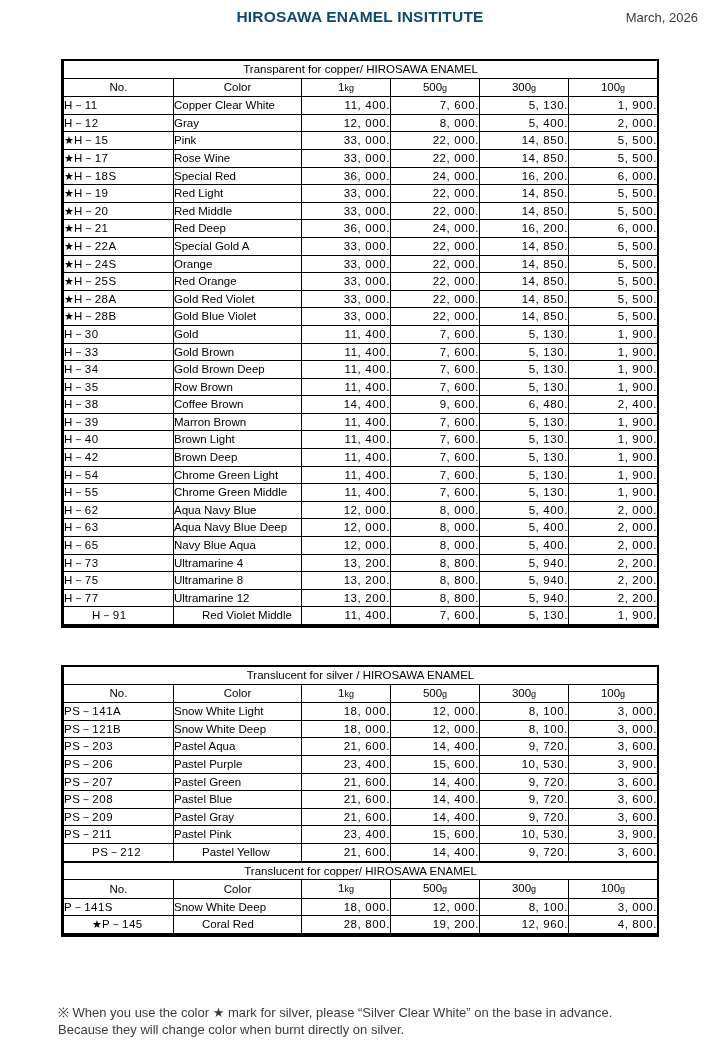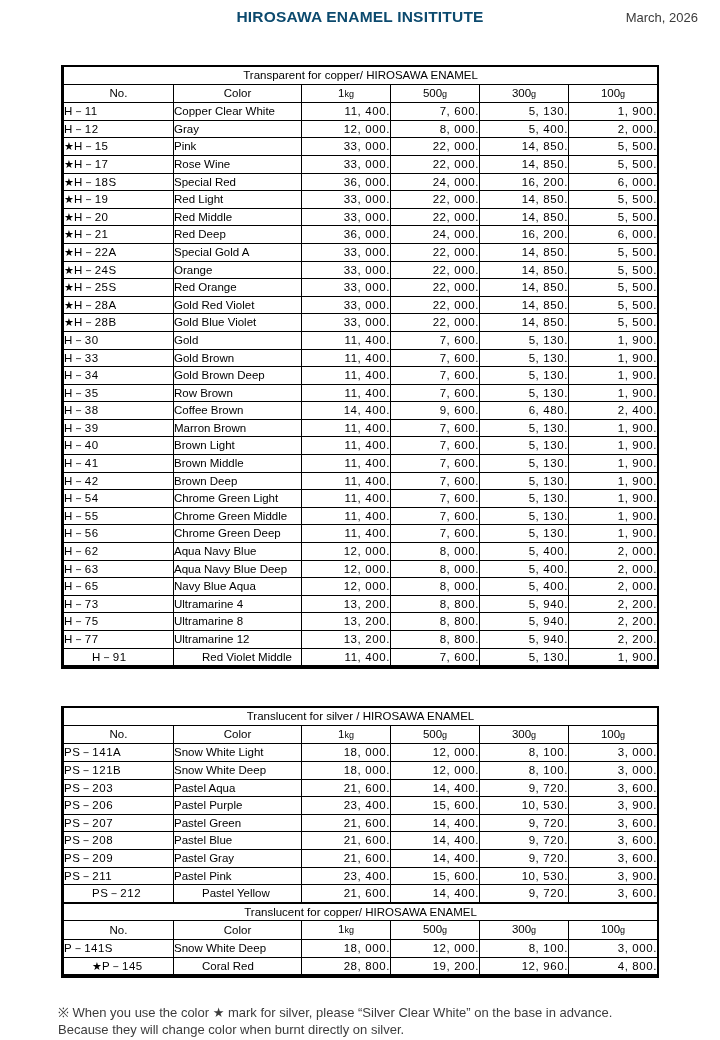--- a/index.html
+++ b/index.html
@@ -42,21 +42,21 @@
   }
 
   
   .table-block {
     margin: 0 auto;
     width: 594px;
     border: 2px solid #000;
     border-collapse: collapse;
     background: #fff;
   }
-  .block-1 { margin-top: 19px; }
+  .block-1 { margin-top: 13px; }
   .block-2 { margin-top: 37px; }
 
   table.price {
     width: 100%;
     border-collapse: collapse;
     table-layout: fixed;
   }
   table.price col.c-no    { width: 110px; }
   table.price col.c-color { width: 128px; }
   table.price col.c-price { width: 89px; }
@@ -320,54 +320,38 @@
         </tr>
         <tr class="data-row">
           <td class="cell-no">H－40</td>
           <td class="cell-color">Brown Light</td>
           <td class="cell-price">11, 400.</td>
           <td class="cell-price">7, 600.</td>
           <td class="cell-price">5, 130.</td>
           <td class="cell-price">1, 900.</td>
         </tr>
         <tr class="data-row">
-          <td class="cell-no">H－41</td>
-          <td class="cell-color">Brown Middle</td>
-          <td class="cell-price">11, 400.</td>
-          <td class="cell-price">7, 600.</td>
-          <td class="cell-price">5, 130.</td>
-          <td class="cell-price">1, 900.</td>
-        </tr>
-        <tr class="data-row">
           <td class="cell-no">H－42</td>
           <td class="cell-color">Brown Deep</td>
           <td class="cell-price">11, 400.</td>
           <td class="cell-price">7, 600.</td>
           <td class="cell-price">5, 130.</td>
           <td class="cell-price">1, 900.</td>
         </tr>
         <tr class="data-row">
           <td class="cell-no">H－54</td>
           <td class="cell-color">Chrome Green Light</td>
           <td class="cell-price">11, 400.</td>
           <td class="cell-price">7, 600.</td>
           <td class="cell-price">5, 130.</td>
           <td class="cell-price">1, 900.</td>
         </tr>
         <tr class="data-row">
           <td class="cell-no">H－55</td>
           <td class="cell-color">Chrome Green Middle</td>
-          <td class="cell-price">11, 400.</td>
-          <td class="cell-price">7, 600.</td>
-          <td class="cell-price">5, 130.</td>
-          <td class="cell-price">1, 900.</td>
-        </tr>
-        <tr class="data-row">
-          <td class="cell-no">H－56</td>
-          <td class="cell-color">Chrome Green Deep</td>
           <td class="cell-price">11, 400.</td>
           <td class="cell-price">7, 600.</td>
           <td class="cell-price">5, 130.</td>
           <td class="cell-price">1, 900.</td>
         </tr>
         <tr class="data-row">
           <td class="cell-no">H－62</td>
           <td class="cell-color">Aqua Navy Blue</td>
           <td class="cell-price">12, 000.</td>
           <td class="cell-price">8, 000.</td>

